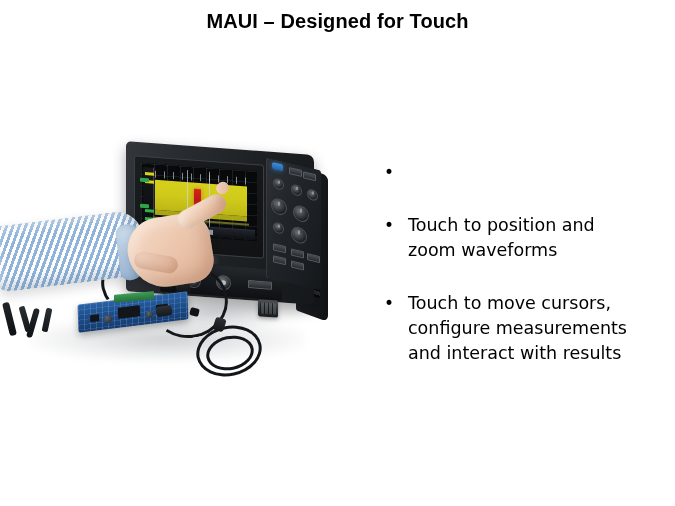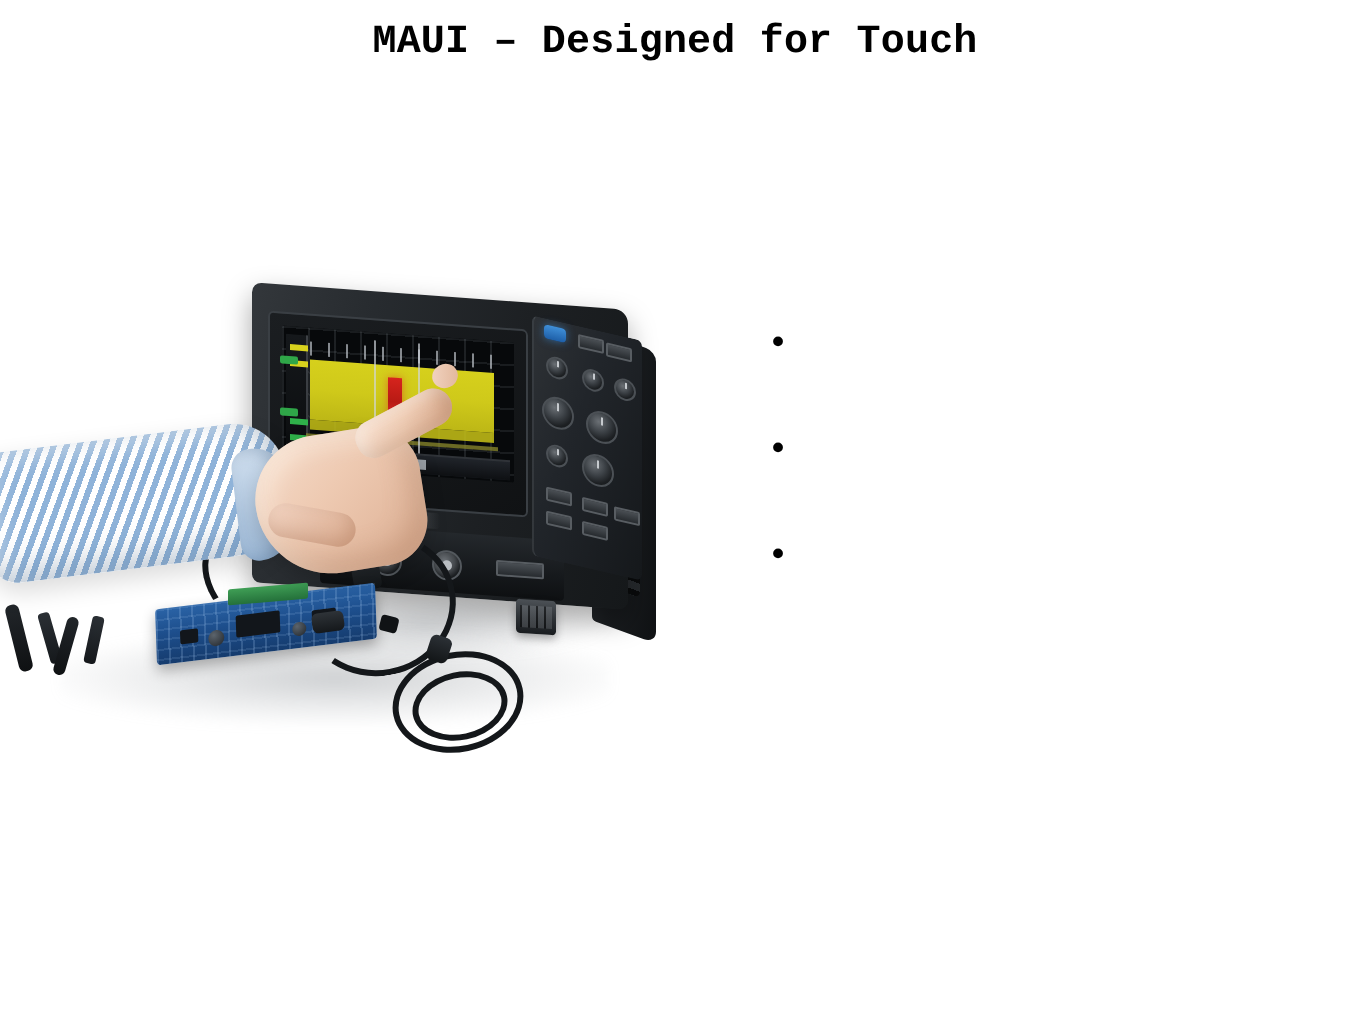--- a/index.html
+++ b/index.html
@@ -24,21 +24,21 @@
     background: #ffffff;
   }
 
   
   .slide-title {
     position: absolute;
     left: 0;
     top: 10px;
     width: 675px;
     text-align: center;
-    font-family: Liberation Mono, monospace;
+    font-family: Liberation Sans, sans-serif;
     font-size: 20px;
     font-weight: bold;
     color: #000000;
     letter-spacing: 0.1px;
     white-space: nowrap;
   }
 
   
   .bullets {
     position: absolute;
@@ -719,21 +719,26 @@
   </div>
 
   <div class="bullets">
 
     <div class="bullet-row">
       <div class="bullet-marker">•</div>
     </div>
 
     <div class="bullet-row">
       <div class="bullet-marker">•</div>
+      <div class="bullet-text">Touch to position and
+zoom waveforms</div>
     </div>
 
     <div class="bullet-row">
       <div class="bullet-marker">•</div>
+      <div class="bullet-text">Touch to move cursors,
+configure measurements
+and interact with results</div>
     </div>
 
   </div>
 
 </div>
 
 </body></html>

